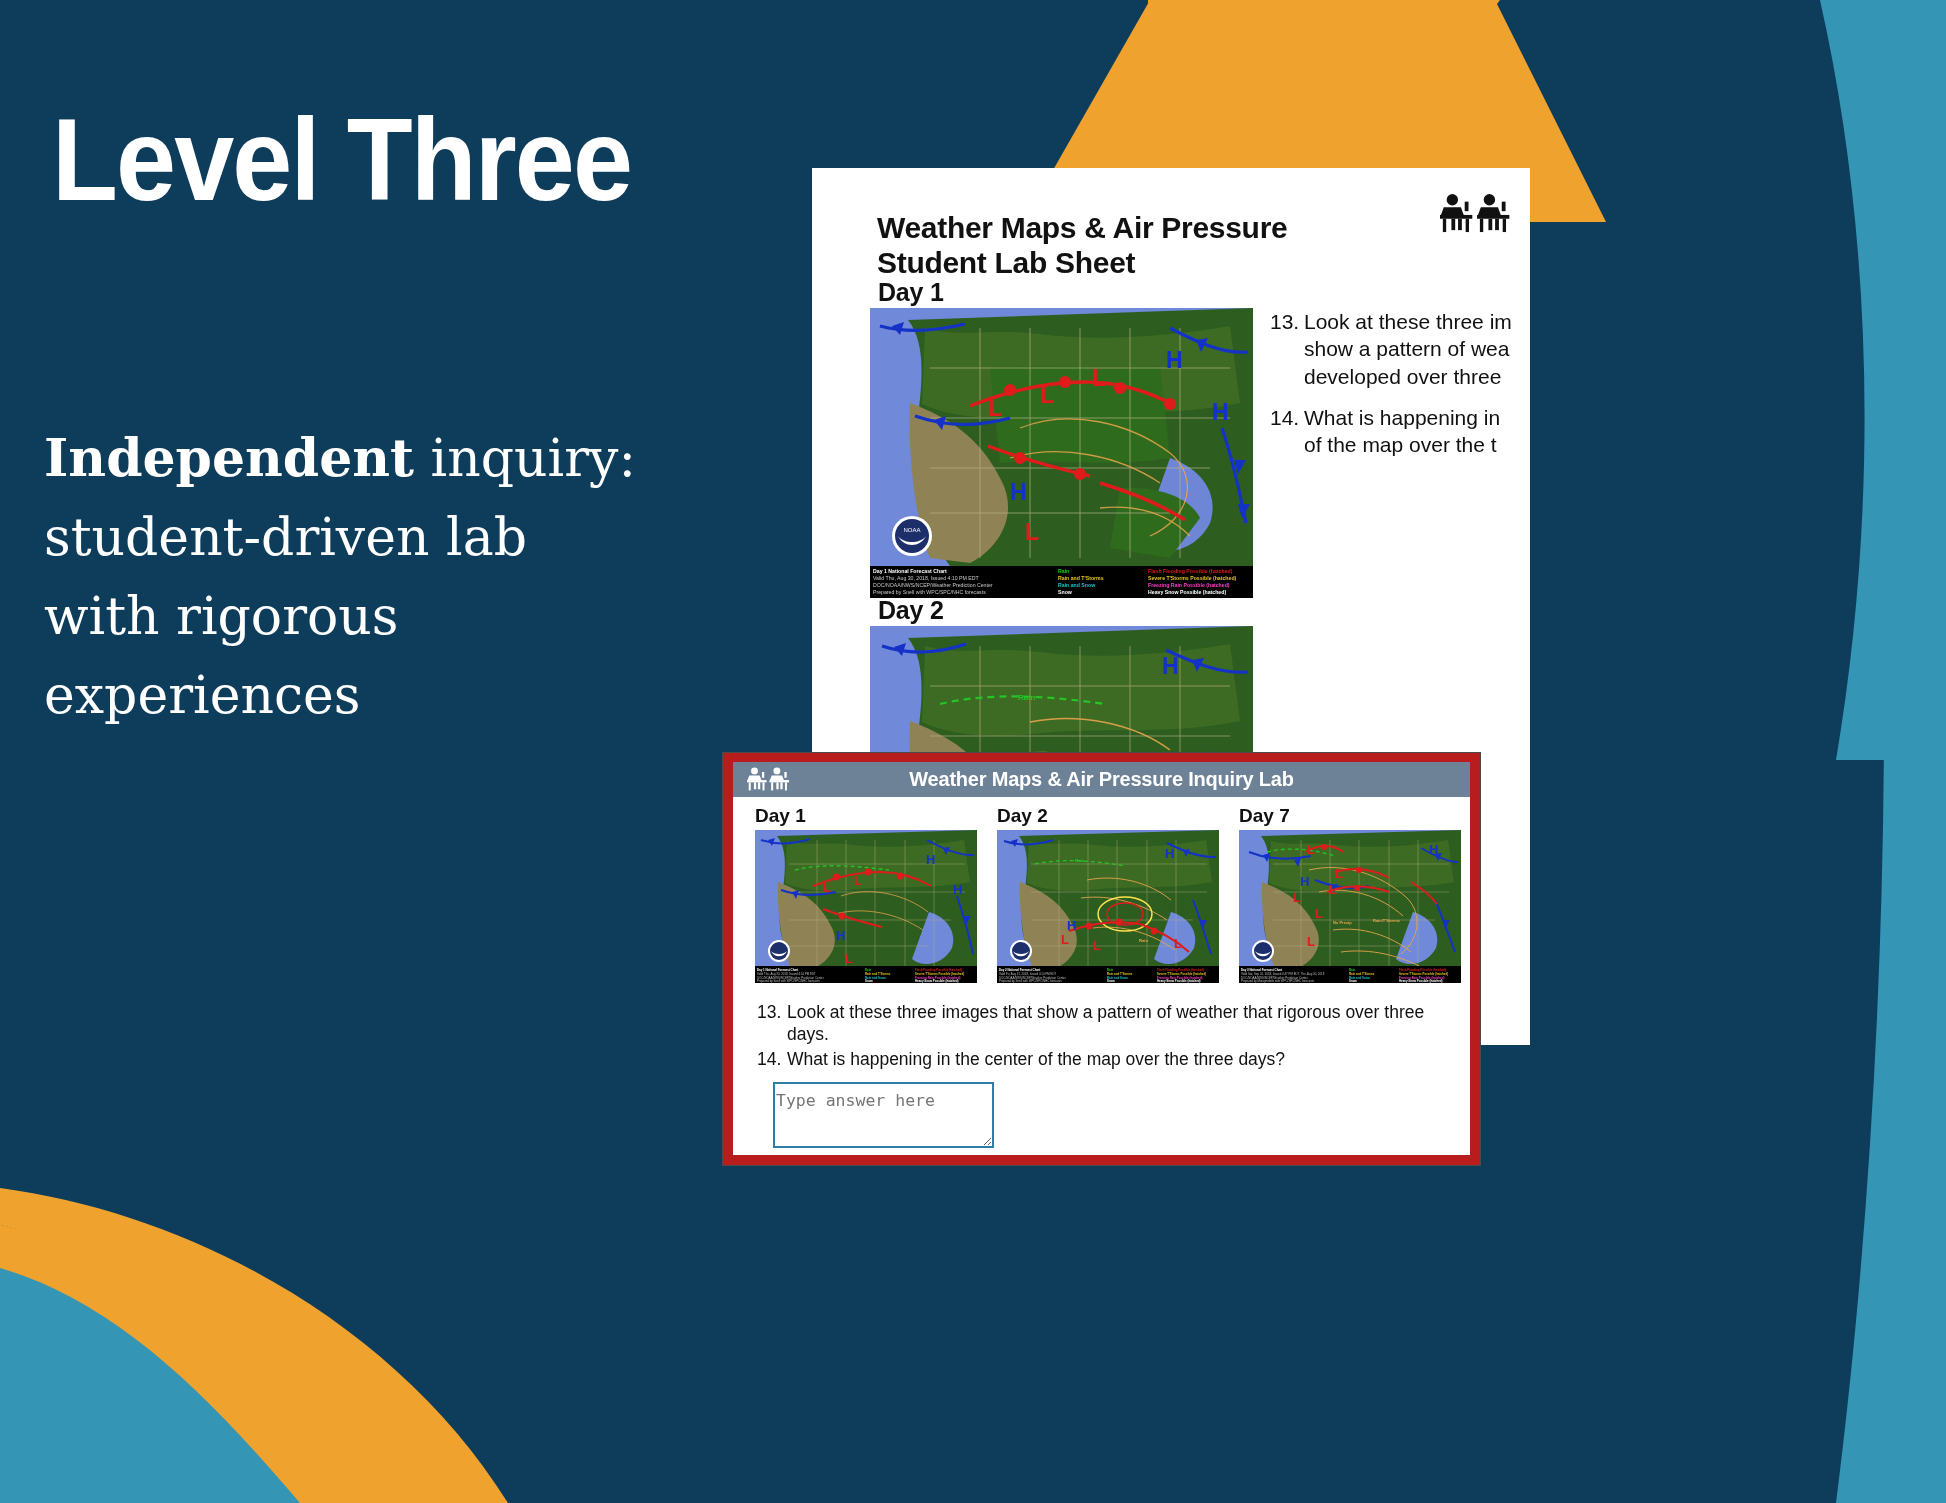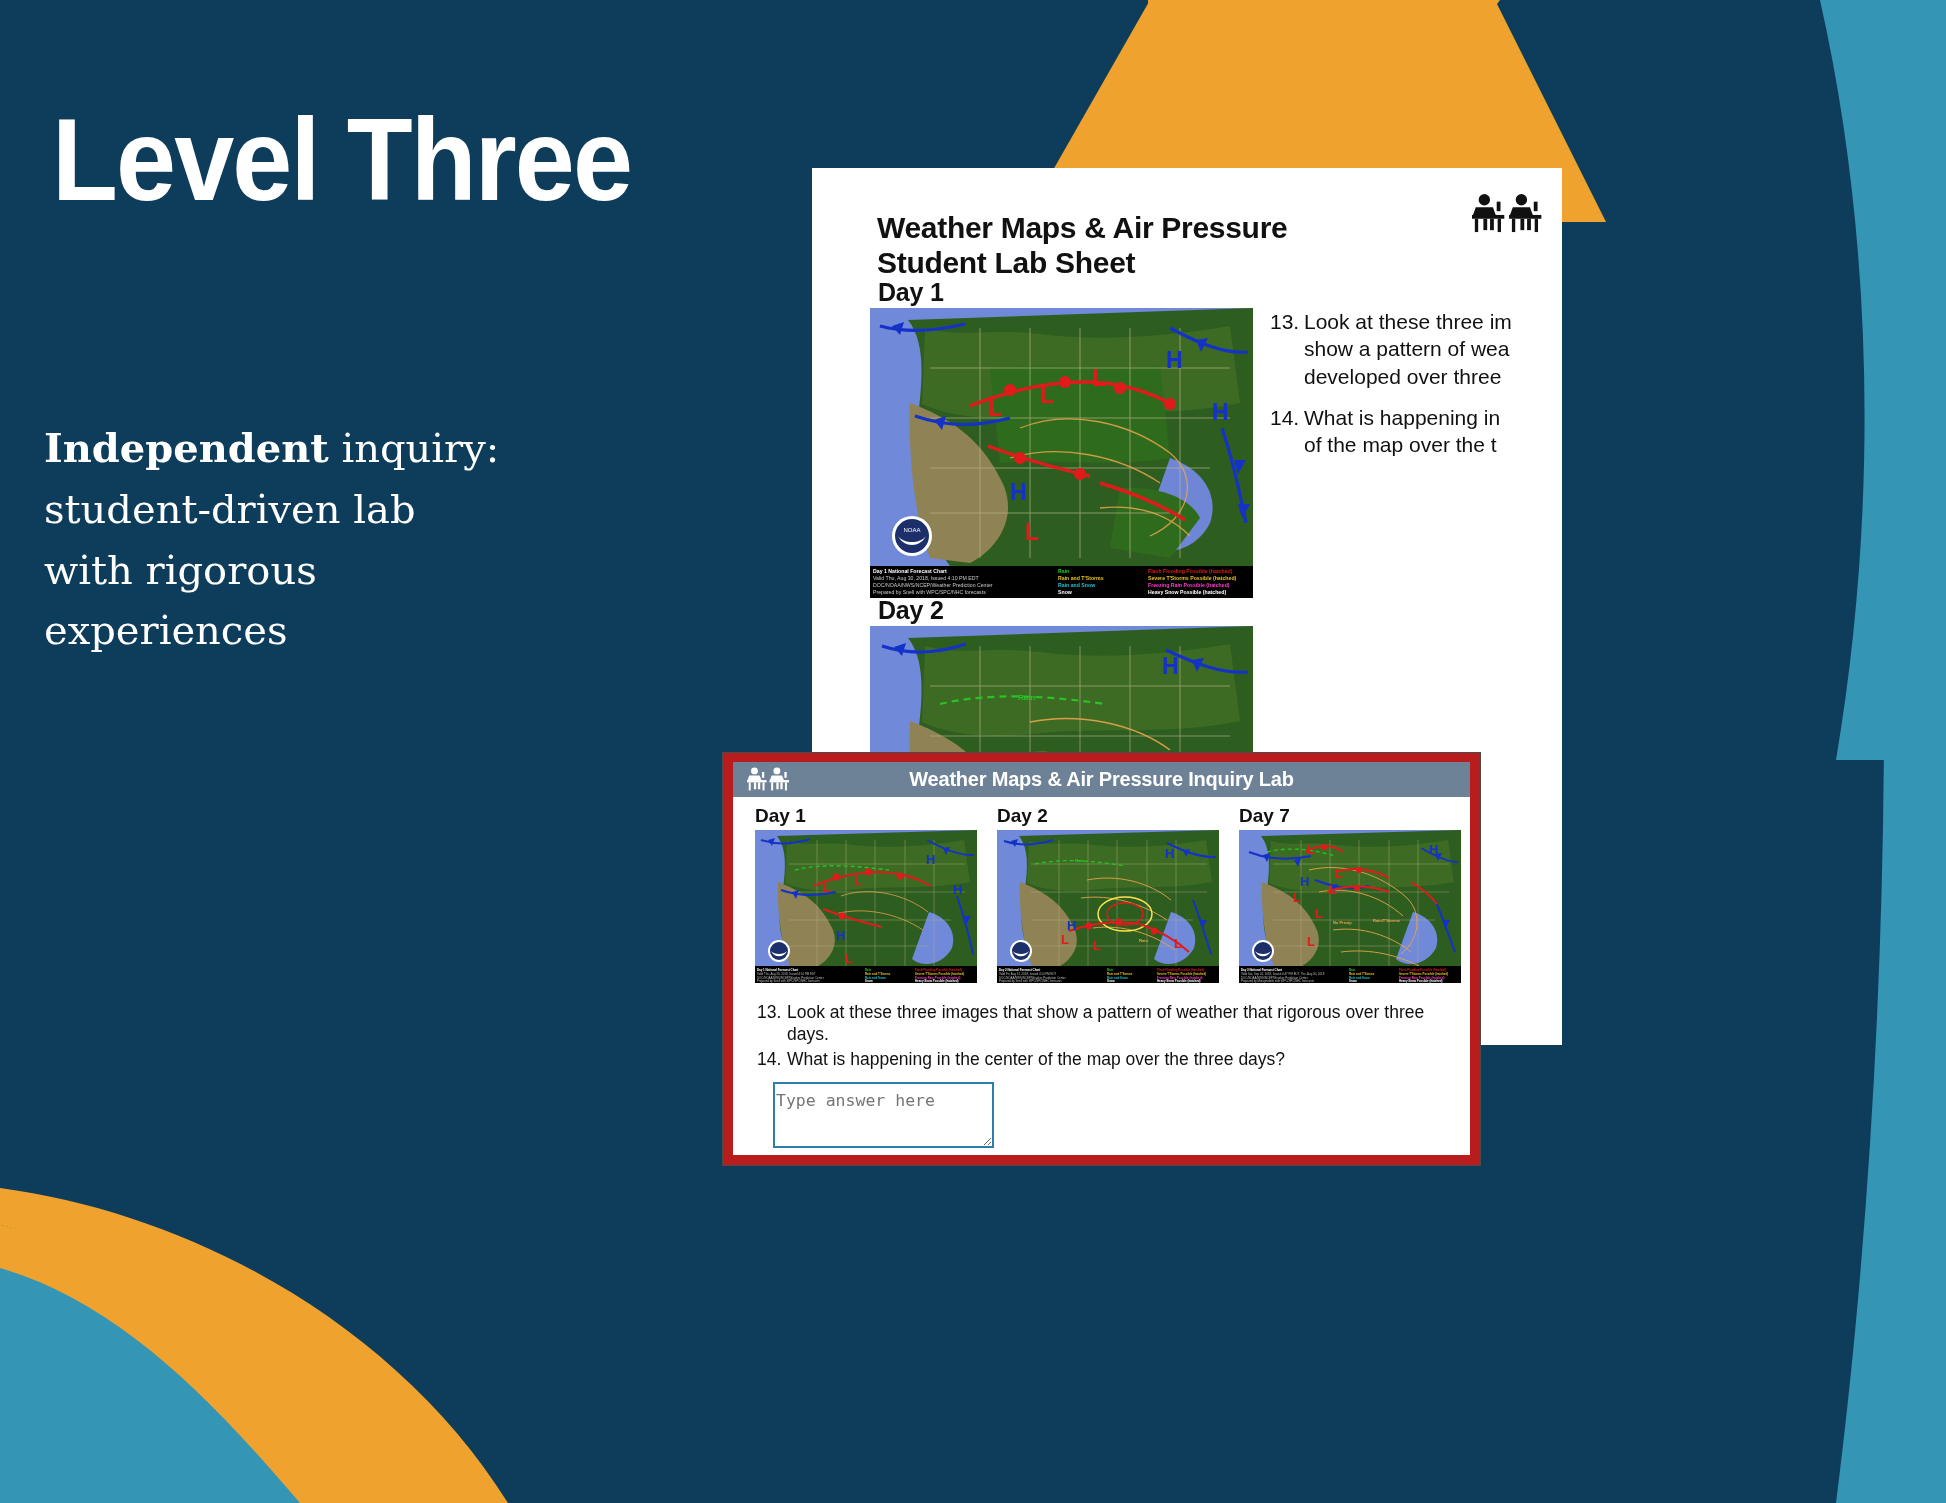--- a/index.html
+++ b/index.html
@@ -8,27 +8,27 @@
 
   .bg{position:absolute;inset:0;overflow:hidden;}
   .bgsvg{position:absolute;top:0;left:0;}
 
   
   .title{position:absolute;left:52px;top:100px;width:820px;
      font-family:"Liberation Sans",sans-serif;font-weight:bold;
      font-size:116px;letter-spacing:-2px;color:#ffffff;line-height:1.05;
      transform:scaleX(0.93);transform-origin:left center;}
   .body-block{position:absolute;left:44px;top:418px;width:790px;color:#ffffff;
-     font-family:"DejaVu Serif",serif;font-size:40px;line-height:1.52;}
+     font-family:"DejaVu Serif",serif;font-size:52px;line-height:1.52;}
   .body-line{white-space:nowrap;}
   .body-strong{font-weight:bold;}
 
   
   .sheet{position:absolute;left:812px;top:168px;width:718px;height:877px;
-     background:#ffffff;overflow:hidden;padding-left:32px;}
+     background:#ffffff;overflow:hidden;}
   .sheet-title{position:absolute;left:65px;top:42px;width:640px;
      font-weight:bold;font-size:30px;color:#111;line-height:1.17;
      letter-spacing:-.3px;}
   .sheet-icon{position:absolute;right:14px;top:24px;width:76px;height:44px;}
   .daylabel{font-weight:bold;font-size:25px;color:#111;letter-spacing:-.2px;}
   .sheet-day1{position:absolute;left:66px;top:110px;}
   .sheet-day2{position:absolute;left:66px;top:428px;}
   .sheet-map1{position:absolute;left:58px;top:140px;width:383px;height:290px;}
   .sheet-map2{position:absolute;left:58px;top:458px;width:383px;height:290px;}
   .qcol{position:absolute;left:458px;top:140px;width:300px;

